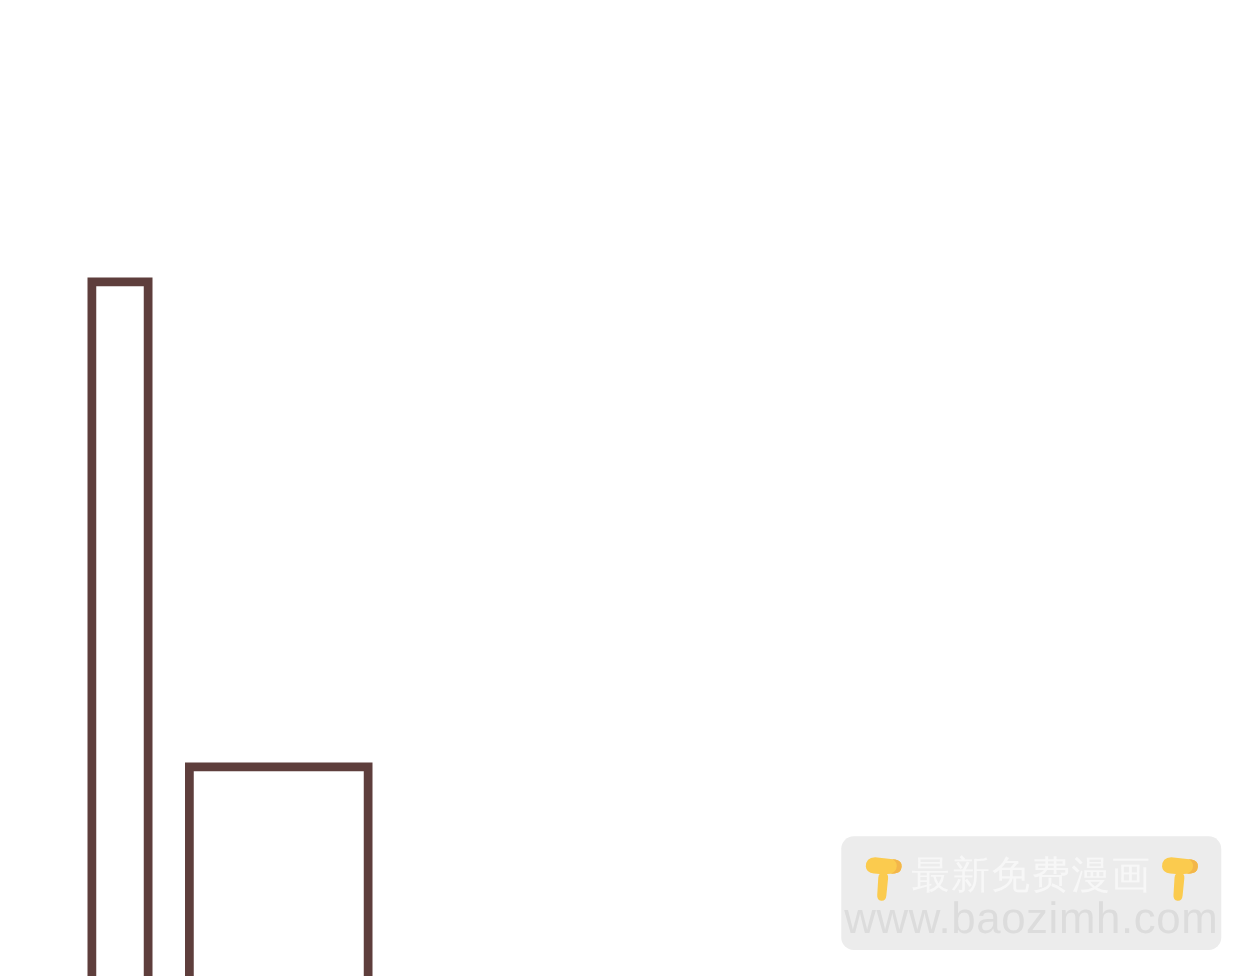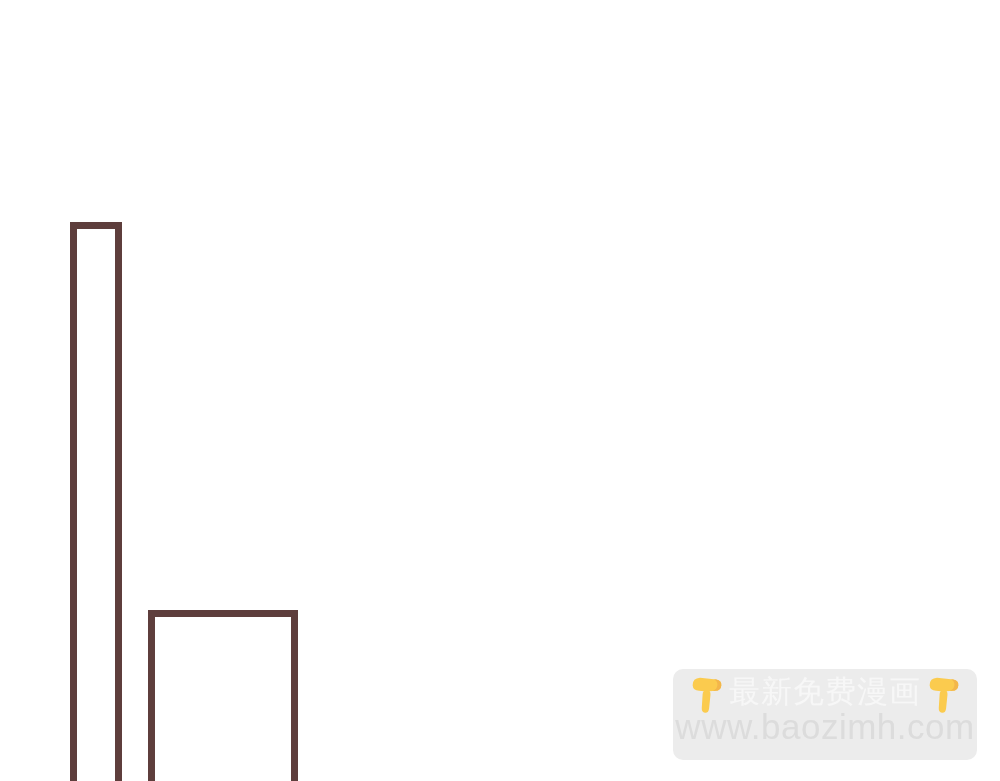--- a/index.html
+++ b/index.html
@@ -38,21 +38,21 @@
     position: absolute;
     left: 673px;
     top: 669px;
     width: 304px;
     height: 91px;
     background: #ECECEC;
     border-radius: 10px;
     display: flex;
     flex-direction: column;
     align-items: center;
-    justify-content: flex-start;
+    justify-content: center;
     overflow: hidden;
   }
   .wm-line1 {
     display: flex;
     align-items: center;
     gap: 4px;
     height: 40px;
     margin-top: 2px;
   }
   .wm-title {

